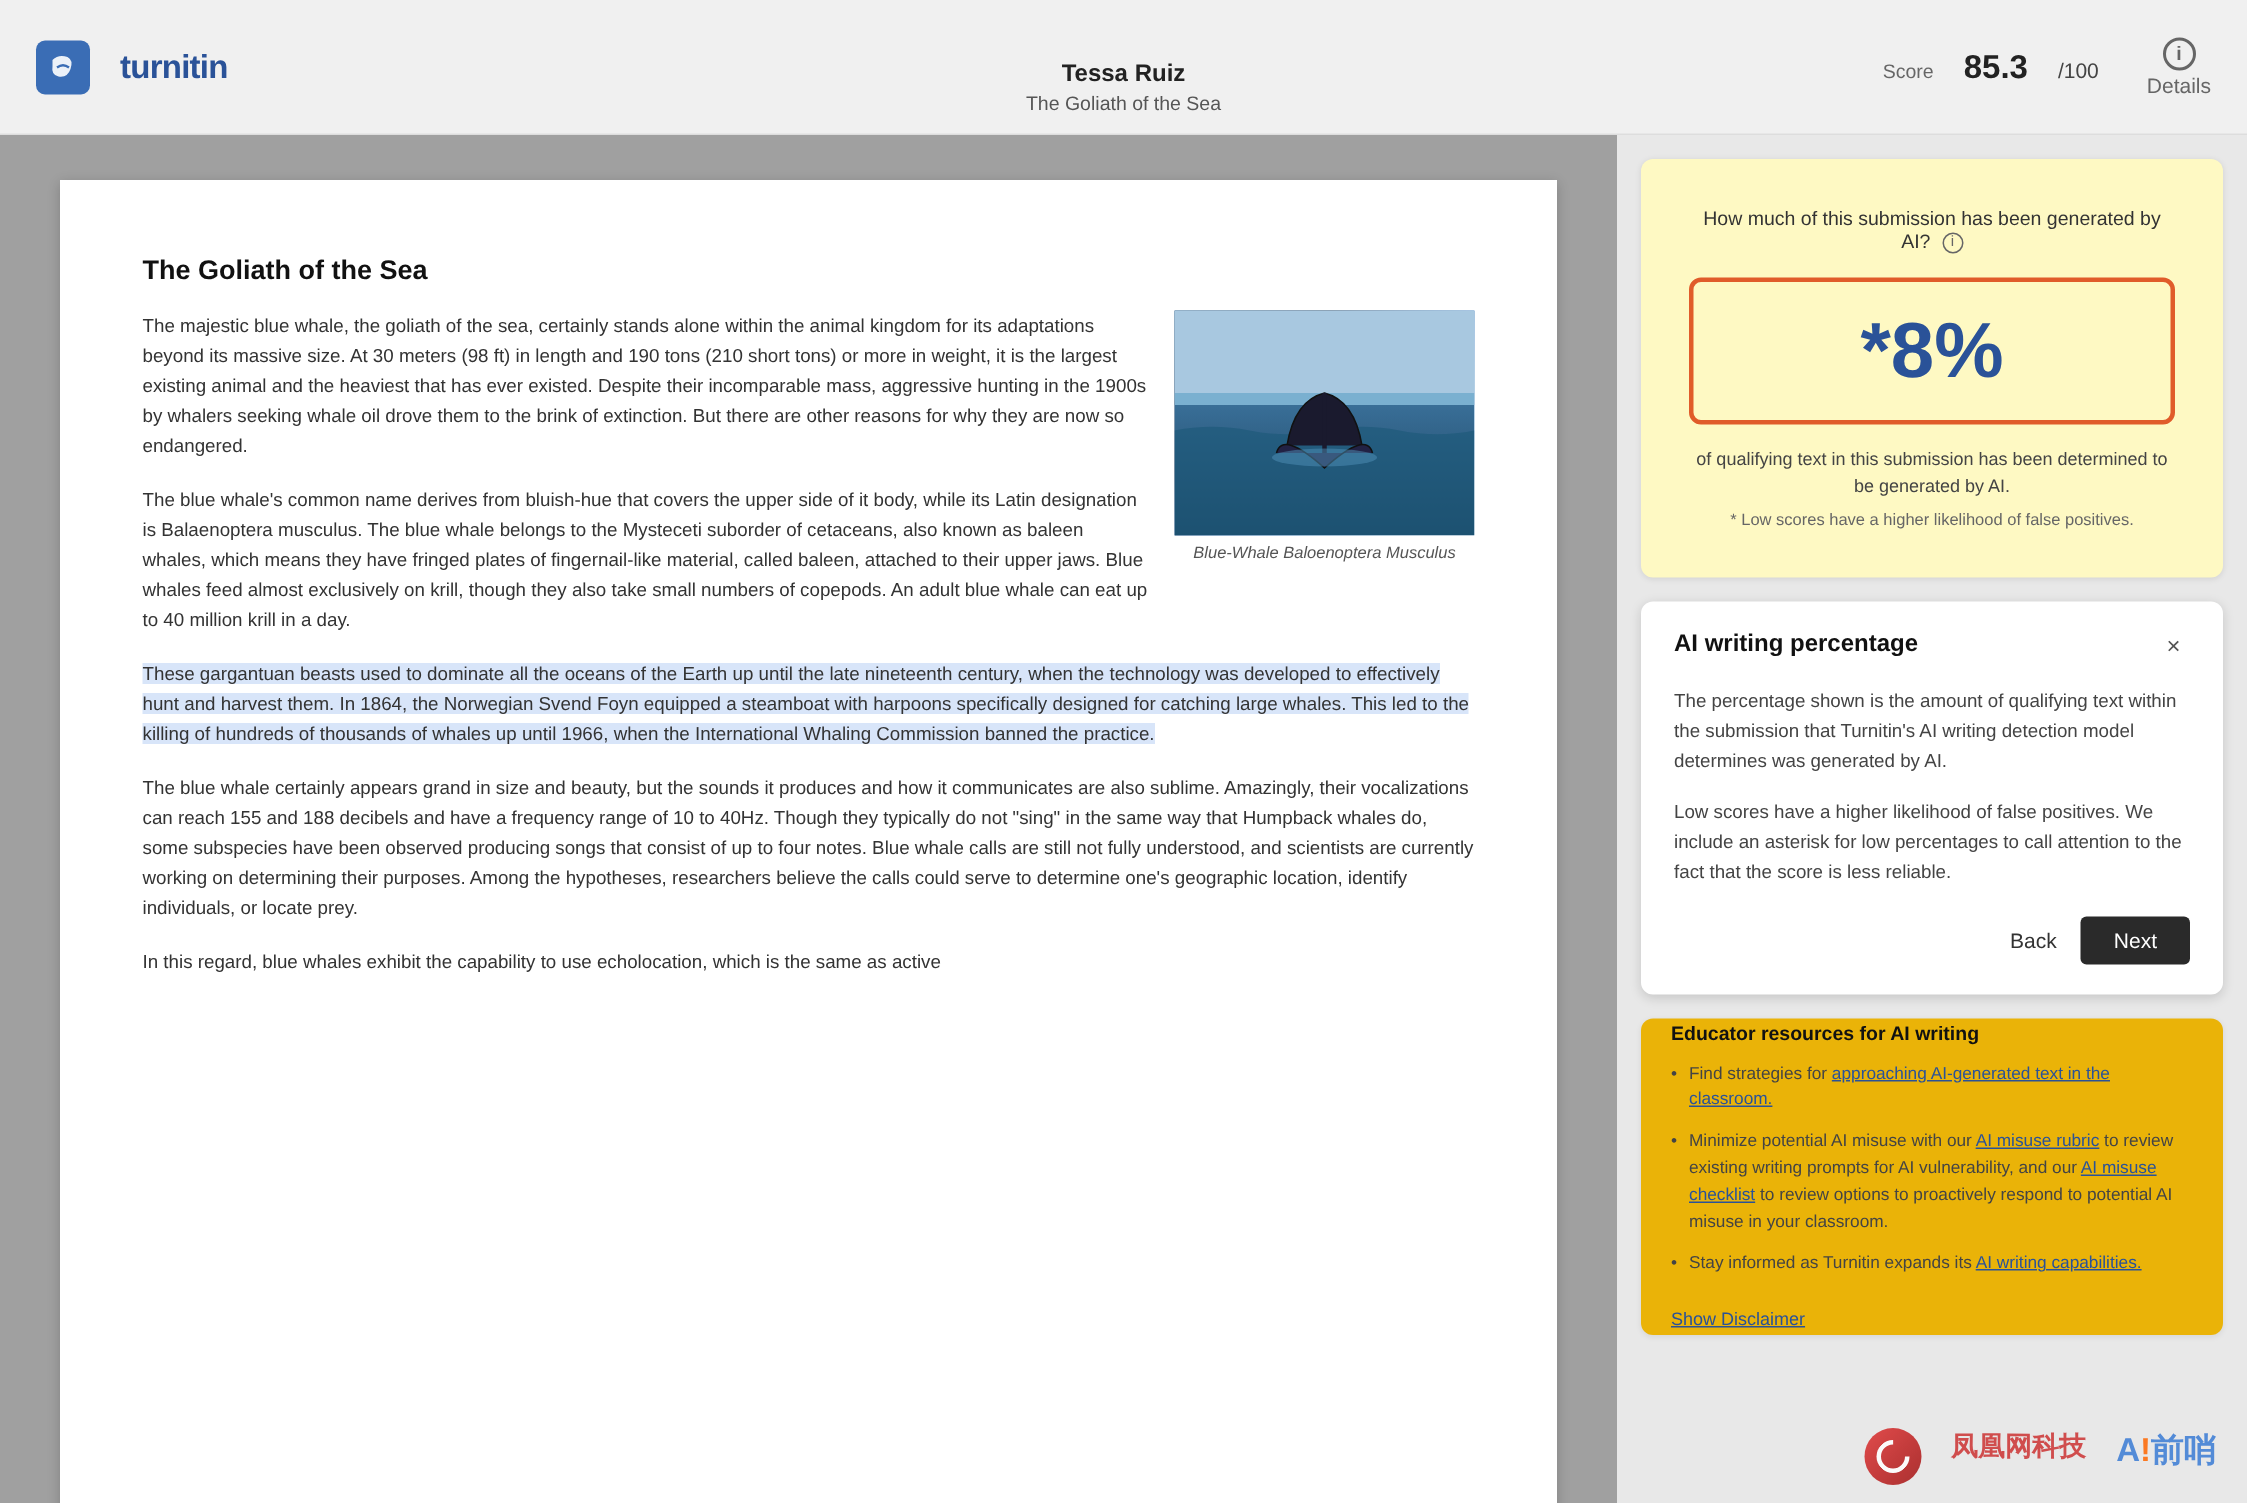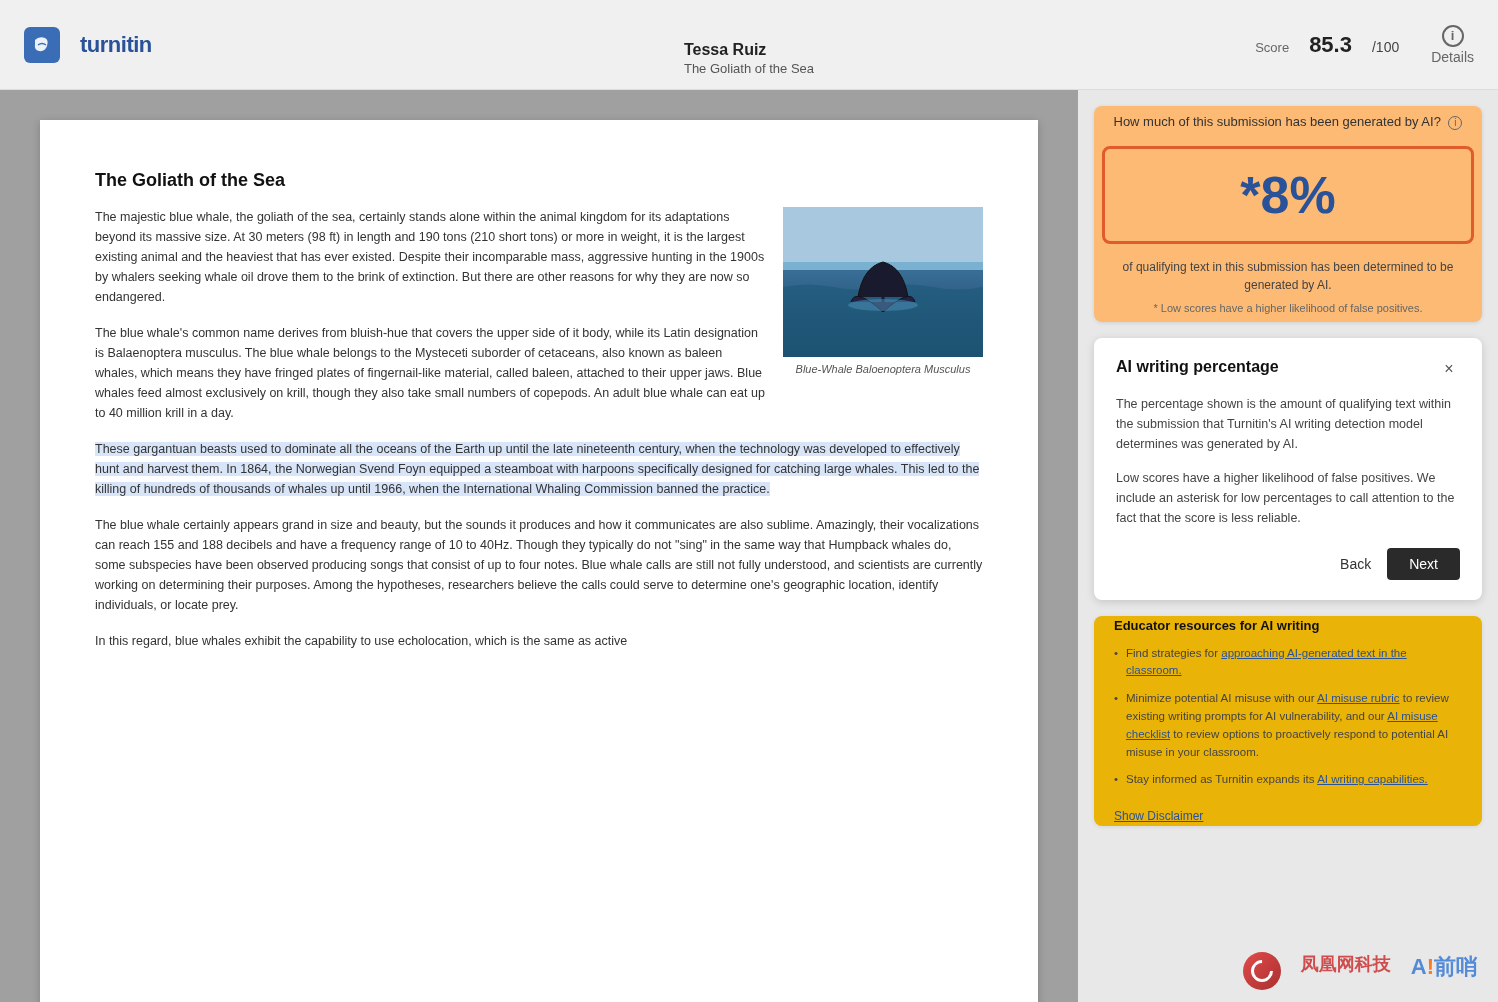--- a/index.html
+++ b/index.html
@@ -44,20 +44,21 @@
     .logo-text {
       font-size: 22px;
       font-weight: 600;
       color: #2a5298;
       letter-spacing: -0.5px;
     }
     .header-center {
       position: absolute;
       left: 50%;
       transform: translateX(-50%);
+      text-align: center;
       margin-top: 28px;
     }
     .header-title {
       font-size: 16px;
       font-weight: 600;
       color: #222;
     }
     .header-subtitle {
       font-size: 13px;
       color: #555;
@@ -171,23 +172,23 @@
     .right-panel {
       width: 420px;
       background: #e8e8e8;
       display: flex;
       flex-direction: column;
       overflow-y: auto;
     }
 
     
     .ai-score-card {
-      background: #fdba74;
+      background: #fef9c3;
       margin: 16px;
-      padding: 8px;
+      padding: 32px;
       border-radius: 8px;
       box-shadow: 0 1px 4px rgba(0,0,0,0.1);
     }
     .ai-score-question {
       font-size: 13px;
       color: #333;
       text-align: center;
       margin-bottom: 16px;
     }
     .ai-info-icon {

